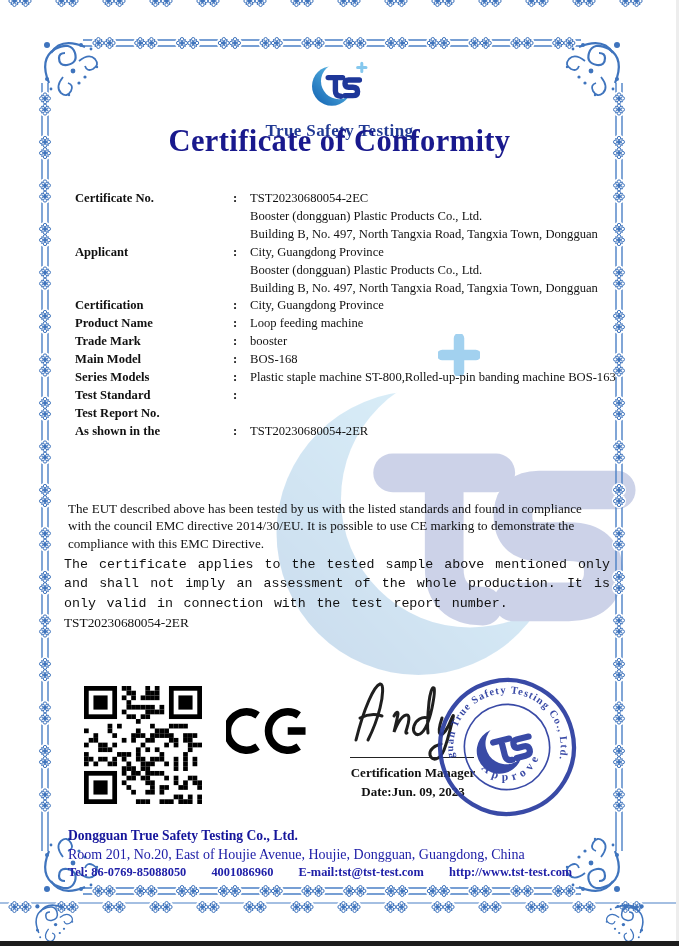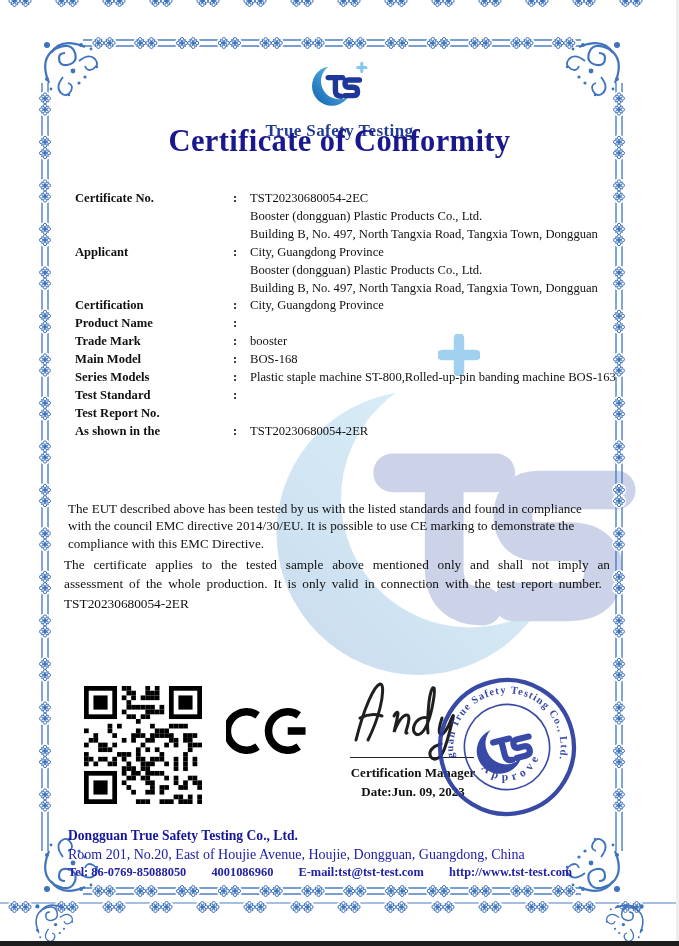--- a/index.html
+++ b/index.html
@@ -20,21 +20,21 @@
   
   .fields{position:absolute;left:75px;top:190px;width:540px;z-index:3;
           font-size:12.6px;line-height:17.9px;}
   .frow{display:flex;align-items:flex-end;}
   .flabel{width:158px;font-weight:bold;flex:none;}
   .fcolon{width:17px;font-weight:bold;flex:none;}
   .fvals{flex:1;white-space:nowrap;}
   
   .statements{position:absolute;left:64px;top:500px;width:546px;z-index:3;}
   .p1{font-size:13.1px;line-height:17.3px;width:520px;padding-left:4px;}
-  .p2{font-size:13.3px;line-height:19.4px;margin-top:3px;text-align:justify;word-spacing:2.6px;}
+  .p2{font-size:13.3px;line-height:19.4px;margin-top:3px;text-align:justify;word-spacing:2.6px;font-family:Liberation Mono, monospace;}
   .p2tail{font-size:13.3px;line-height:19.4px;}
   
   .qr{position:absolute;left:84px;top:686px;width:118px;height:118px;z-index:3;}
   .ce{position:absolute;left:226px;top:700px;width:96px;height:62px;z-index:3;}
   .sig-svg{position:absolute;left:350px;top:678px;width:124px;height:92px;z-index:4;}
   .sig-line{position:absolute;left:350px;top:757px;width:124px;border-top:1.6px solid #222;z-index:3;}
   .sig-role{position:absolute;left:340px;top:765px;width:146px;text-align:center;
             font-size:13px;font-weight:bold;z-index:3;}
   .sig-date{position:absolute;left:340px;top:784px;width:146px;text-align:center;
             font-size:13px;font-weight:bold;z-index:3;}
@@ -239,20 +239,23 @@
       <div class="fcolon">:</div>
       <div class="fvals">
         <div>Booster (dongguan) Plastic Products Co., Ltd.</div>
         <div>Building B, No. 497, North Tangxia Road, Tangxia Town, Dongguan</div>
         <div>City, Guangdong Province</div>
       </div>
     </div>
     <div class="frow">
       <div class="flabel">Product Name</div>
       <div class="fcolon">:</div>
+      <div class="fvals">
+          <div>Loop feeding machine</div>
+        </div>
     </div>
     <div class="frow">
       <div class="flabel">Trade Mark</div>
       <div class="fcolon">:</div>
       <div class="fvals">
           <div>booster</div>
         </div>
     </div>
     <div class="frow">
       <div class="flabel">Main Model</div>

